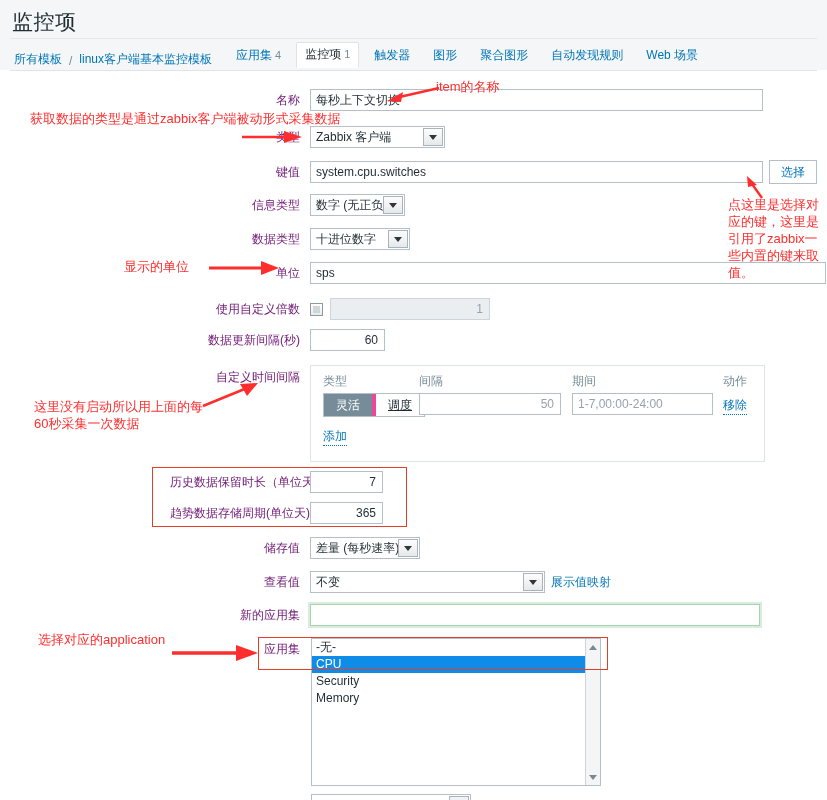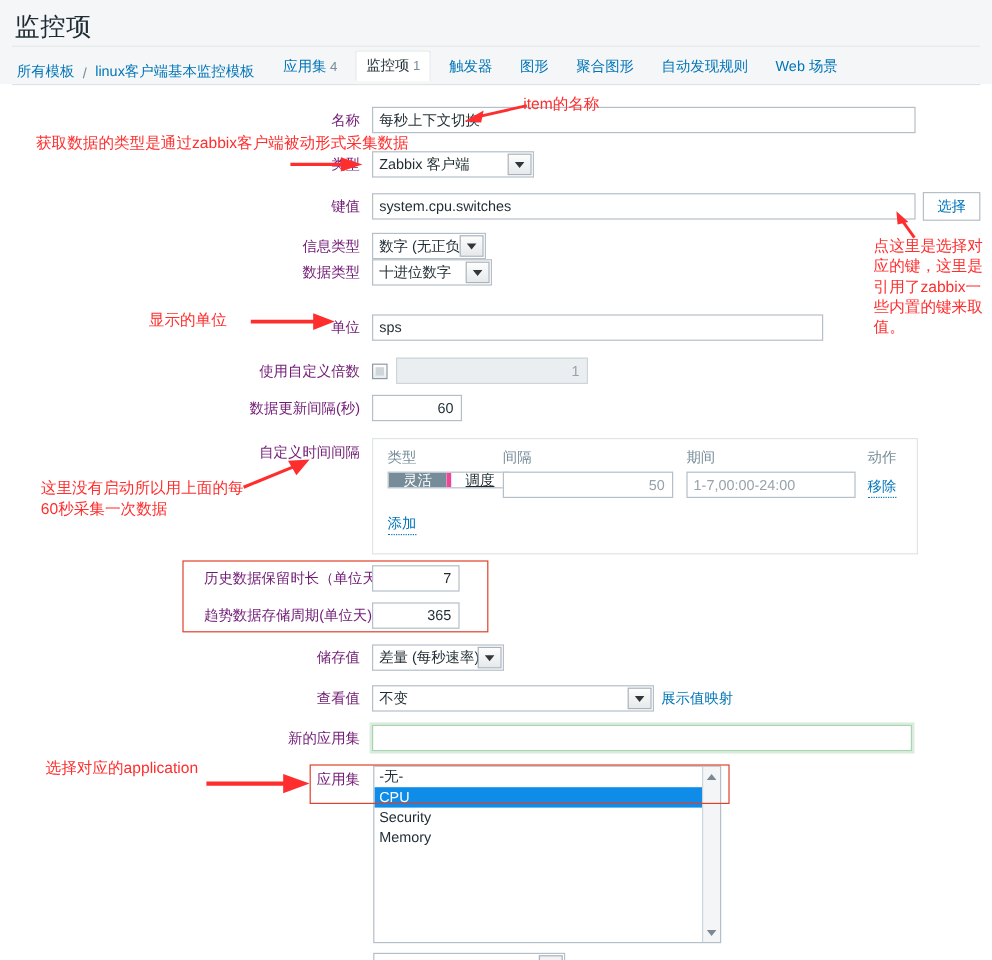--- a/index.html
+++ b/index.html
@@ -103,21 +103,21 @@
     background:#cfd6da;
   }
 
   
   .ci-box {
     position: absolute; left: 310px; top: 365px; width: 455px; height: 97px;
     border: 1px solid #dfe4e7; background: #fff;
   }
   .ci-head { position:absolute; font-size:12px; color:#768d99; }
   .seg {
-    display: inline-flex; border: 1px solid #b5bfc7; height: 14px; overflow: hidden; justify-content: center;
+    display: inline-flex; border: 1px solid #b5bfc7; height: 24px; overflow: hidden; justify-content: center;
   }
   .seg div {
     font-size: 12px; display:flex; align-items:center; justify-content:center;
     padding: 0 12px; cursor: pointer; color:#1f2c33; background:#fff;
   }
   .seg div.on { background:#768d99; color:#fff; }
   .seg div + div { border-left: 4px solid #ec4899; text-decoration: underline; }
   .lnk {
     font-size:12px; color:#0275b8; text-decoration:none;
     border-bottom:1px dotted #0275b8; cursor:pointer;
@@ -228,33 +228,33 @@
   <div class="frow" style="left:170px; top:194px;">
     <div class="flabel">信息类型</div>
     <div class="sel" style="width:95px;">
       <span>数字 (无正负)</span>
       <span class="arrowbox">
           <i></i>
         </span>
     </div>
   </div>
 
-  <div class="frow" style="left:170px; top:216px;">
+  <div class="frow" style="left:170px; top:228px;">
     <div class="flabel">数据类型</div>
     <div class="sel" style="width:100px;">
       <span>十进位数字</span>
       <span class="arrowbox">
           <i></i>
         </span>
     </div>
   </div>
 
   <div class="frow" style="left:170px; top:262px;">
     <div class="flabel">单位</div>
-    <input class="tf" style="width: 376px;" value="sps">
+    <input class="tf" style="width: 516px;" value="sps">
   </div>
 
   <div class="frow" style="left:170px; top:298px;">
     <div class="flabel">使用自定义倍数</div>
     <span class="chk"></span>
     <input class="tf num" style="width: 160px; margin-left: 7px;" disabled="" value="1">
   </div>
 
   <div class="frow" style="left:170px; top:329px;">
     <div class="flabel">数据更新间隔(秒)</div>

